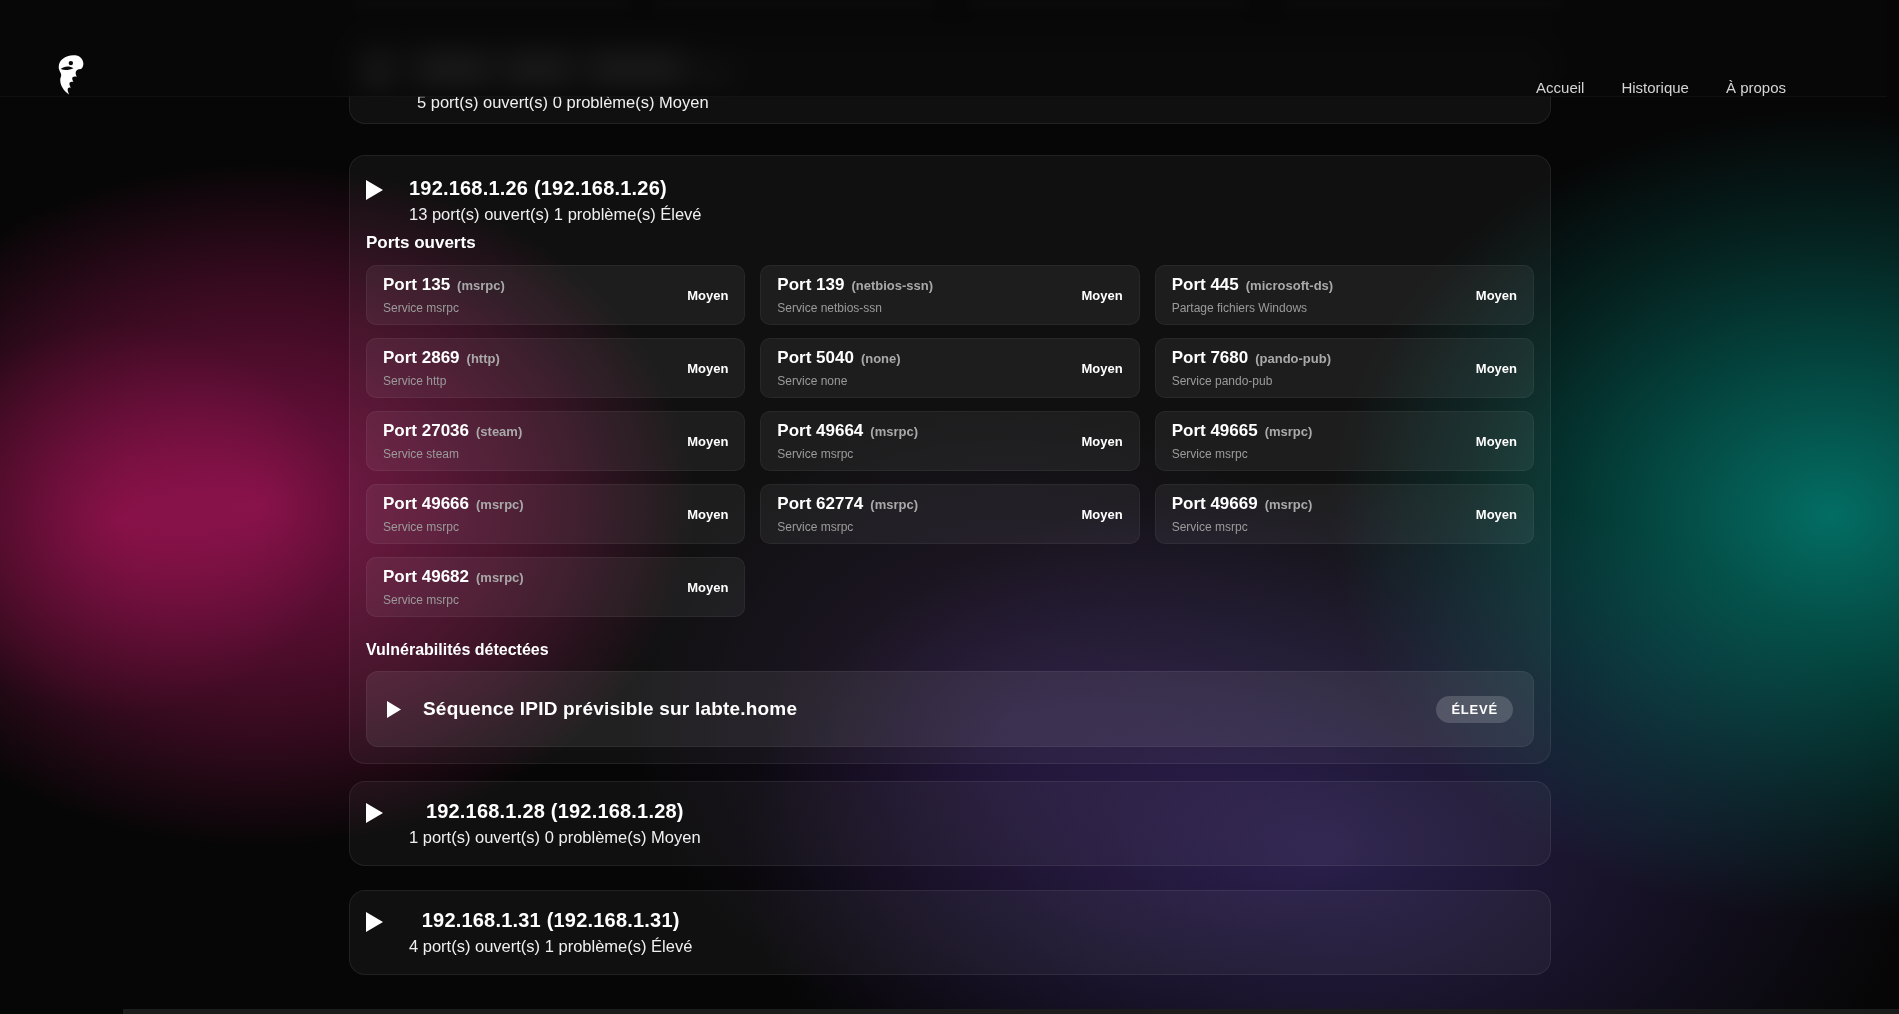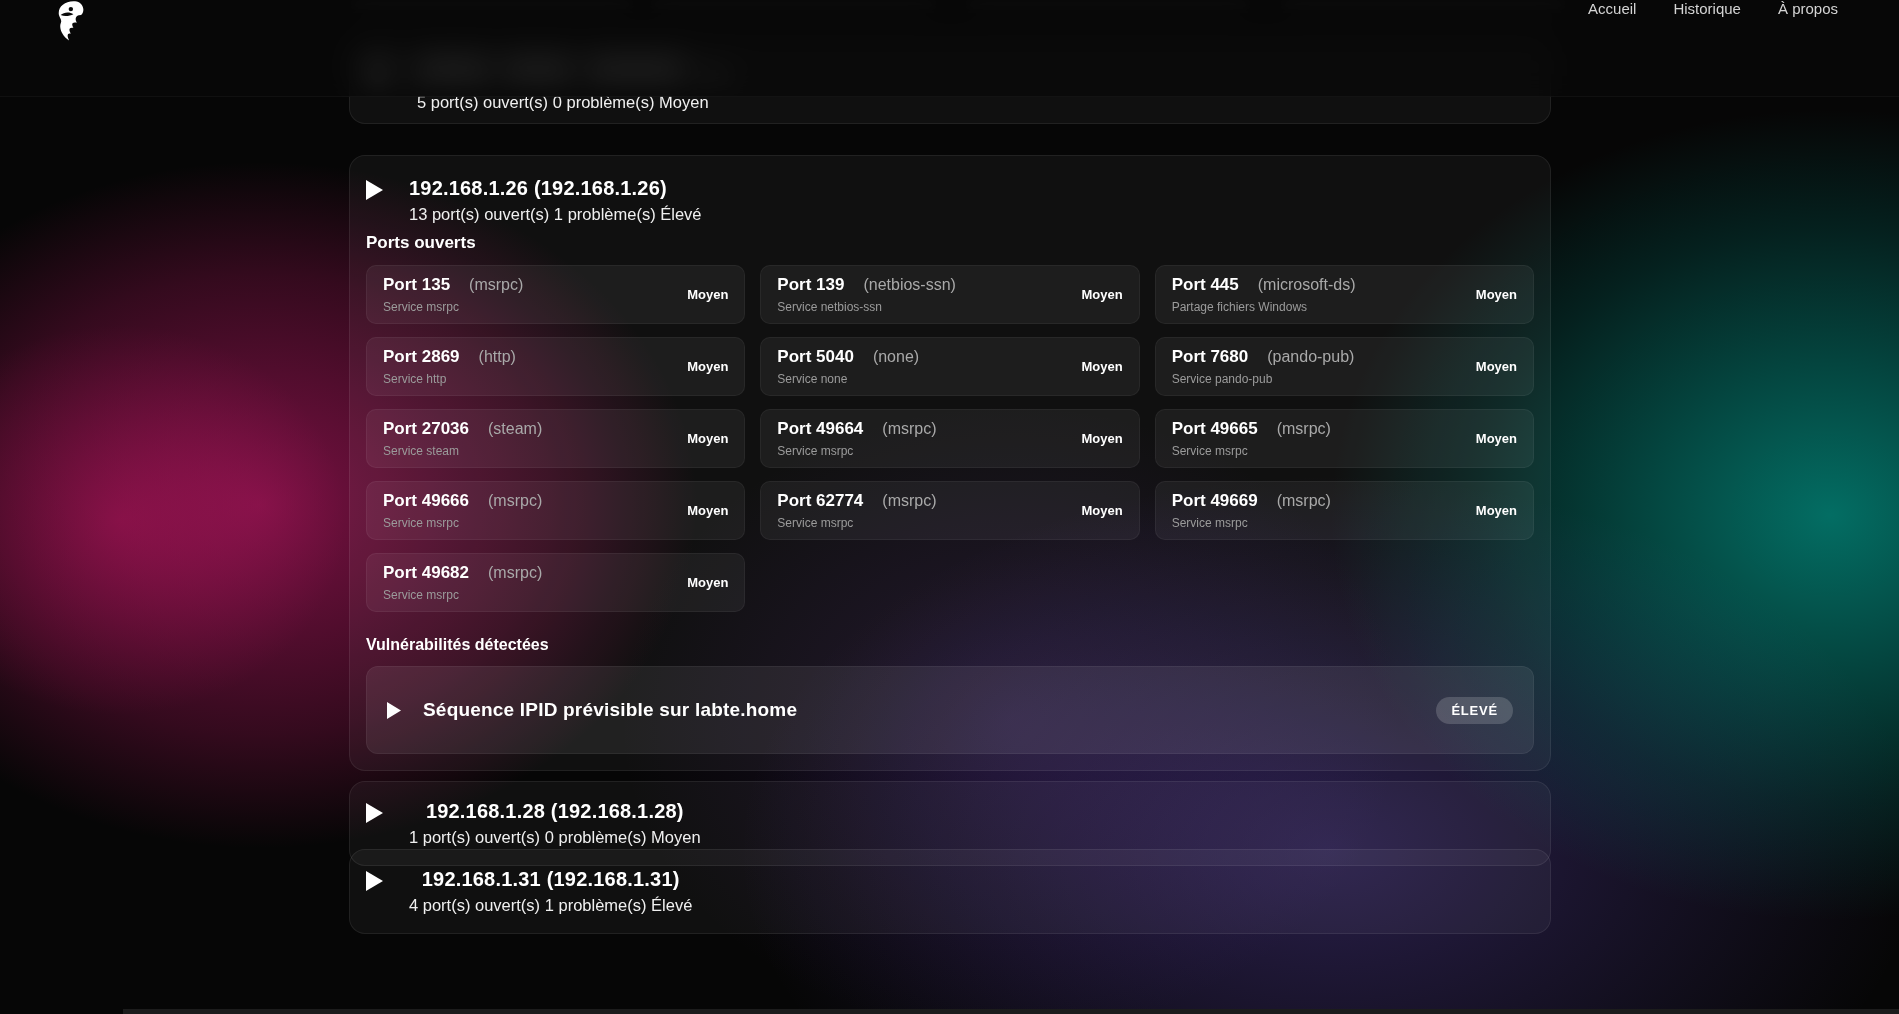--- a/index.html
+++ b/index.html
@@ -9,23 +9,23 @@
     background:
       radial-gradient(560px 440px at 260px 505px, rgba(218,26,118,0.55), rgba(160,20,85,0.30) 52%, rgba(0,0,0,0) 78%),
       radial-gradient(300px 260px at 120px 520px, rgba(190,20,95,0.45), rgba(0,0,0,0) 75%),
       radial-gradient(640px 520px at 1830px 515px, rgba(0,212,192,0.50), rgba(0,140,128,0.20) 55%, rgba(0,0,0,0) 78%),
       radial-gradient(820px 520px at 1330px 850px, rgba(122,88,232,0.30), rgba(0,0,0,0) 72%),
       radial-gradient(520px 420px at 1010px 720px, rgba(95,45,150,0.22), rgba(0,0,0,0) 75%),
       #060606;
   }
   
   .navbar{
-    position:absolute;top:0;left:0;right:0;height:97px;z-index:30;
-    display:flex;align-items:flex-start;justify-content:space-between;
-    padding:0 61px 0 53px;box-sizing:border-box;
+    position:absolute;top:0;left:0;right:12px;height:97px;z-index:30;
+    display:flex;align-items:flex-end;justify-content:space-between;
+    padding:0 101px 0 53px;box-sizing:border-box;
     background:rgba(8,8,8,0.72);
     -webkit-backdrop-filter:blur(14px);backdrop-filter:blur(14px);
     border-bottom:1px solid rgba(255,255,255,0.04);
   }
   .logo{width:34px;height:42px;display:block;}
   .nav-links{display:flex;gap:37px;font-size:15px;color:#d4d4d4;}
   .nav-link{cursor:pointer;white-space:nowrap;}
   
   .top-strip{position:absolute;top:2px;height:6px;border-radius:4px;
     background:rgba(255,255,255,0.10);filter:blur(3px);z-index:5;}
@@ -48,37 +48,37 @@
   
   .main-card{top:155px;padding:20px 16px 16px;z-index:6;}
   .section-heading{font-size:17px;font-weight:bold;color:#fff;margin:8px 0 12px 0;}
   .ports-grid{display:grid;grid-template-columns:repeat(3,1fr);gap:13px 15px;}
   .port-card{
     background:rgba(255,255,255,0.055);border:1px solid rgba(255,255,255,0.05);
     border-radius:10px;min-height:57px;box-sizing:border-box;
     padding:9px 16px;display:flex;align-items:center;justify-content:space-between;
   }
   .port-line1{font-size:17px;font-weight:bold;color:#fff;line-height:20px;}
-  .port-proto{font-weight:normal;color:#a9a9a9;font-size:16px;margin-left:19px;}
+  .port-proto{font-weight:bold;color:#a9a9a9;font-size:13px;margin-left:7px;}
   .port-service{font-size:12px;color:#9b9b9b;margin-top:5px;}
   .port-sev{font-size:13px;font-weight:bold;color:#fff;margin-left:12px;flex:0 0 auto;}
   .vulns-heading{font-size:16px;font-weight:bold;color:#fff;margin:24px 0 12px 0;}
   .vuln-row{
     background:rgba(255,255,255,0.075);border:1px solid rgba(255,255,255,0.05);
-    border-radius:12px;height:88px;display:flex;align-items:center;padding:0 20px;box-sizing:border-box;text-align:right;
+    border-radius:12px;height:76px;display:flex;align-items:center;padding:0 20px;box-sizing:border-box;text-align:right;
   }
   .vuln-title{font-size:19px;font-weight:bold;margin-left:22px;letter-spacing:.2px;}
   .vuln-badge{
     margin-left:auto;background:rgba(255,255,255,0.17);border-radius:999px;
     padding:6px 15px;font-size:13px;font-weight:bold;letter-spacing:.8px;color:#fff;
   }
   
   .sm-card{padding:17px 16px;text-align:center;}
   .card-28{top:781px;}
-  .card-31{top:849px;}
+  .card-31{top:890px;}
   
   .footer-strip{position:absolute;left:123px;right:0;bottom:0;height:5px;background:#1c1c1c;z-index:4;}
 </style>
 </head>
 <body>
 
 <div class="canvas">
 
   <div class="top-strip" style="left:354px;width:276px;"></div>
   <div class="top-strip" style="left:654px;width:279px;"></div>

